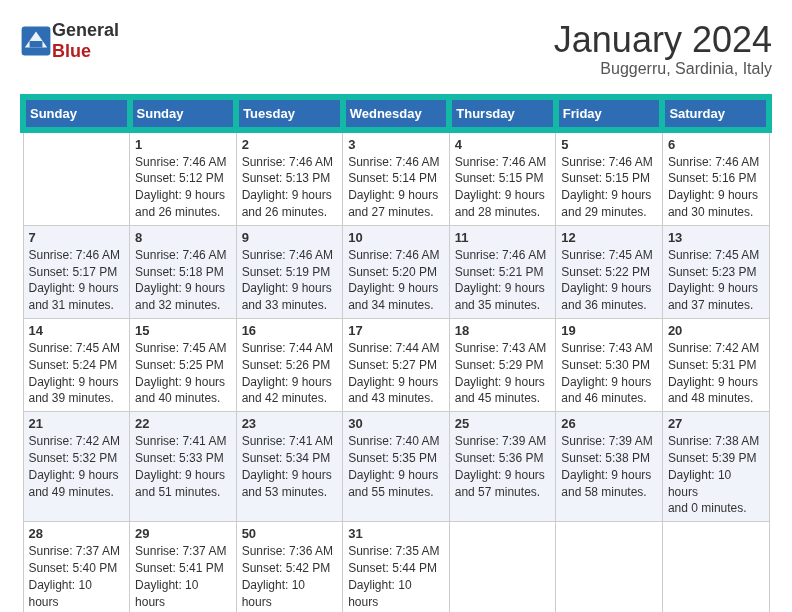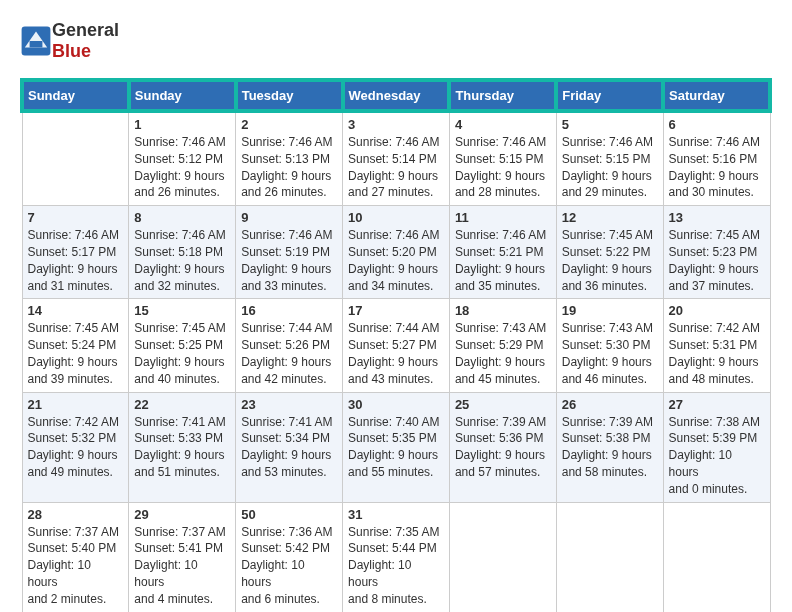--- a/index.html
+++ b/index.html
@@ -53,21 +53,21 @@
       border-collapse: collapse;
       table-layout: fixed;
     }
     thead tr th {
       background-color: #2e6db4;
       color: #fff;
       font-size: 13px;
       font-weight: bold;
       padding: 6px 4px;
       text-align: left;
-      border: 4px solid #14b8a6;
+      border: 6px solid #14b8a6;
     }
     tbody tr td {
       border: 1px solid #ccc;
       vertical-align: top;
       padding: 4px 5px;
       height: 90px;
     }
     tbody tr:nth-child(even) td {
       background-color: #f0f4fa;
     }
@@ -98,20 +98,24 @@
     <svg class="logo-icon" viewBox="0 0 40 40" xmlns="http://www.w3.org/2000/svg">
       <rect x="2" y="2" width="36" height="36" rx="4" fill="#2e6db4"></rect>
       <polygon points="20,8 34,28 6,28" fill="#fff" opacity="0.9"></polygon>
       <rect x="12" y="20" width="16" height="8" fill="#2e6db4"></rect>
     </svg>
     <div>
       <span class="logo-text-general">General</span><br>
       <span class="logo-text-blue">Blue</span>
     </div>
   </div>
+  <div class="title-block">
+    <div class="calendar-title">January 2024</div>
+    <div class="calendar-subtitle">Buggerru, Sardinia, Italy</div>
+  </div>
 </div>
 
 <table>
   <thead>
     <tr>
     <th>Sunday</th>
         <th>Sunday</th>
         <th>Tuesday</th>
         <th>Wednesday</th>
         <th>Thursday</th>

